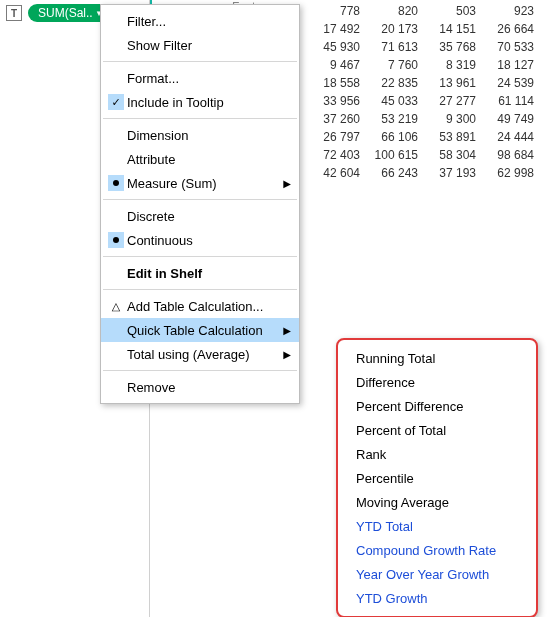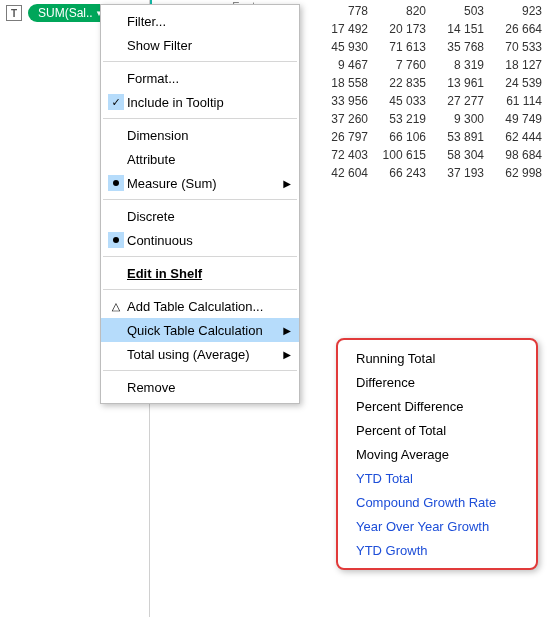--- a/index.html
+++ b/index.html
@@ -49,21 +49,21 @@
     cursor: pointer;
     min-width: 70px;
   }
   .pill .caret {
     font-size: 9px;
   }
   
   .grid {
     position: absolute;
     top: 0;
-    right: 4px;
+    right: 12px;
     left: 150px;
     font-variant-numeric: tabular-nums;
     border-left: 2px solid #14b8a6;
   }
   .grid-label {
     position: absolute;
     top: 0px;
     left: 80px;
     font-size: 12px;
     color: #888;
@@ -138,21 +138,21 @@
   }
   .triangle-icon {
     font-size: 11px;
     color: #000;
   }
   .menu-label {
     flex: 1;
     font-size: 13px;
     color: #000;
   }
-  .menu-label.bold { font-weight: 600; text-decoration: underline; }
+  .menu-label.bold { font-weight: 600; }
   .submenu-arrow {
     font-size: 10px;
     color: #000;
   }
   .menu-sep {
     height: 1px;
     background: #d6d6d6;
     margin: 4px 2px;
   }
   
@@ -246,21 +246,21 @@
       <div class="grid-row">
         <div class="grid-cell">37 260</div>
         <div class="grid-cell">53 219</div>
         <div class="grid-cell">9 300</div>
         <div class="grid-cell">49 749</div>
       </div>
       <div class="grid-row">
         <div class="grid-cell">26 797</div>
         <div class="grid-cell">66 106</div>
         <div class="grid-cell">53 891</div>
-        <div class="grid-cell">62 444</div>
+        <div class="grid-cell">24 444</div>
       </div>
       <div class="grid-row">
         <div class="grid-cell">72 403</div>
         <div class="grid-cell">100 615</div>
         <div class="grid-cell">58 304</div>
         <div class="grid-cell">98 684</div>
       </div>
       <div class="grid-row">
         <div class="grid-cell">42 604</div>
         <div class="grid-cell">66 243</div>
@@ -342,18 +342,20 @@
     <span class="menu-icon"></span>
     <span class="menu-label">Remove</span>
   </div>
 </div>
 
 <div class="sub-menu">
   <div class="sub-item">Running Total</div>
   <div class="sub-item">Difference</div>
   <div class="sub-item">Percent Difference</div>
   <div class="sub-item">Percent of Total</div>
+  <div class="sub-item">Rank</div>
+  <div class="sub-item">Percentile</div>
   <div class="sub-item">Moving Average</div>
   <div class="sub-item disabled">YTD Total</div>
   <div class="sub-item disabled">Compound Growth Rate</div>
   <div class="sub-item disabled">Year Over Year Growth</div>
   <div class="sub-item disabled">YTD Growth</div>
 </div>
 
 </body></html>

